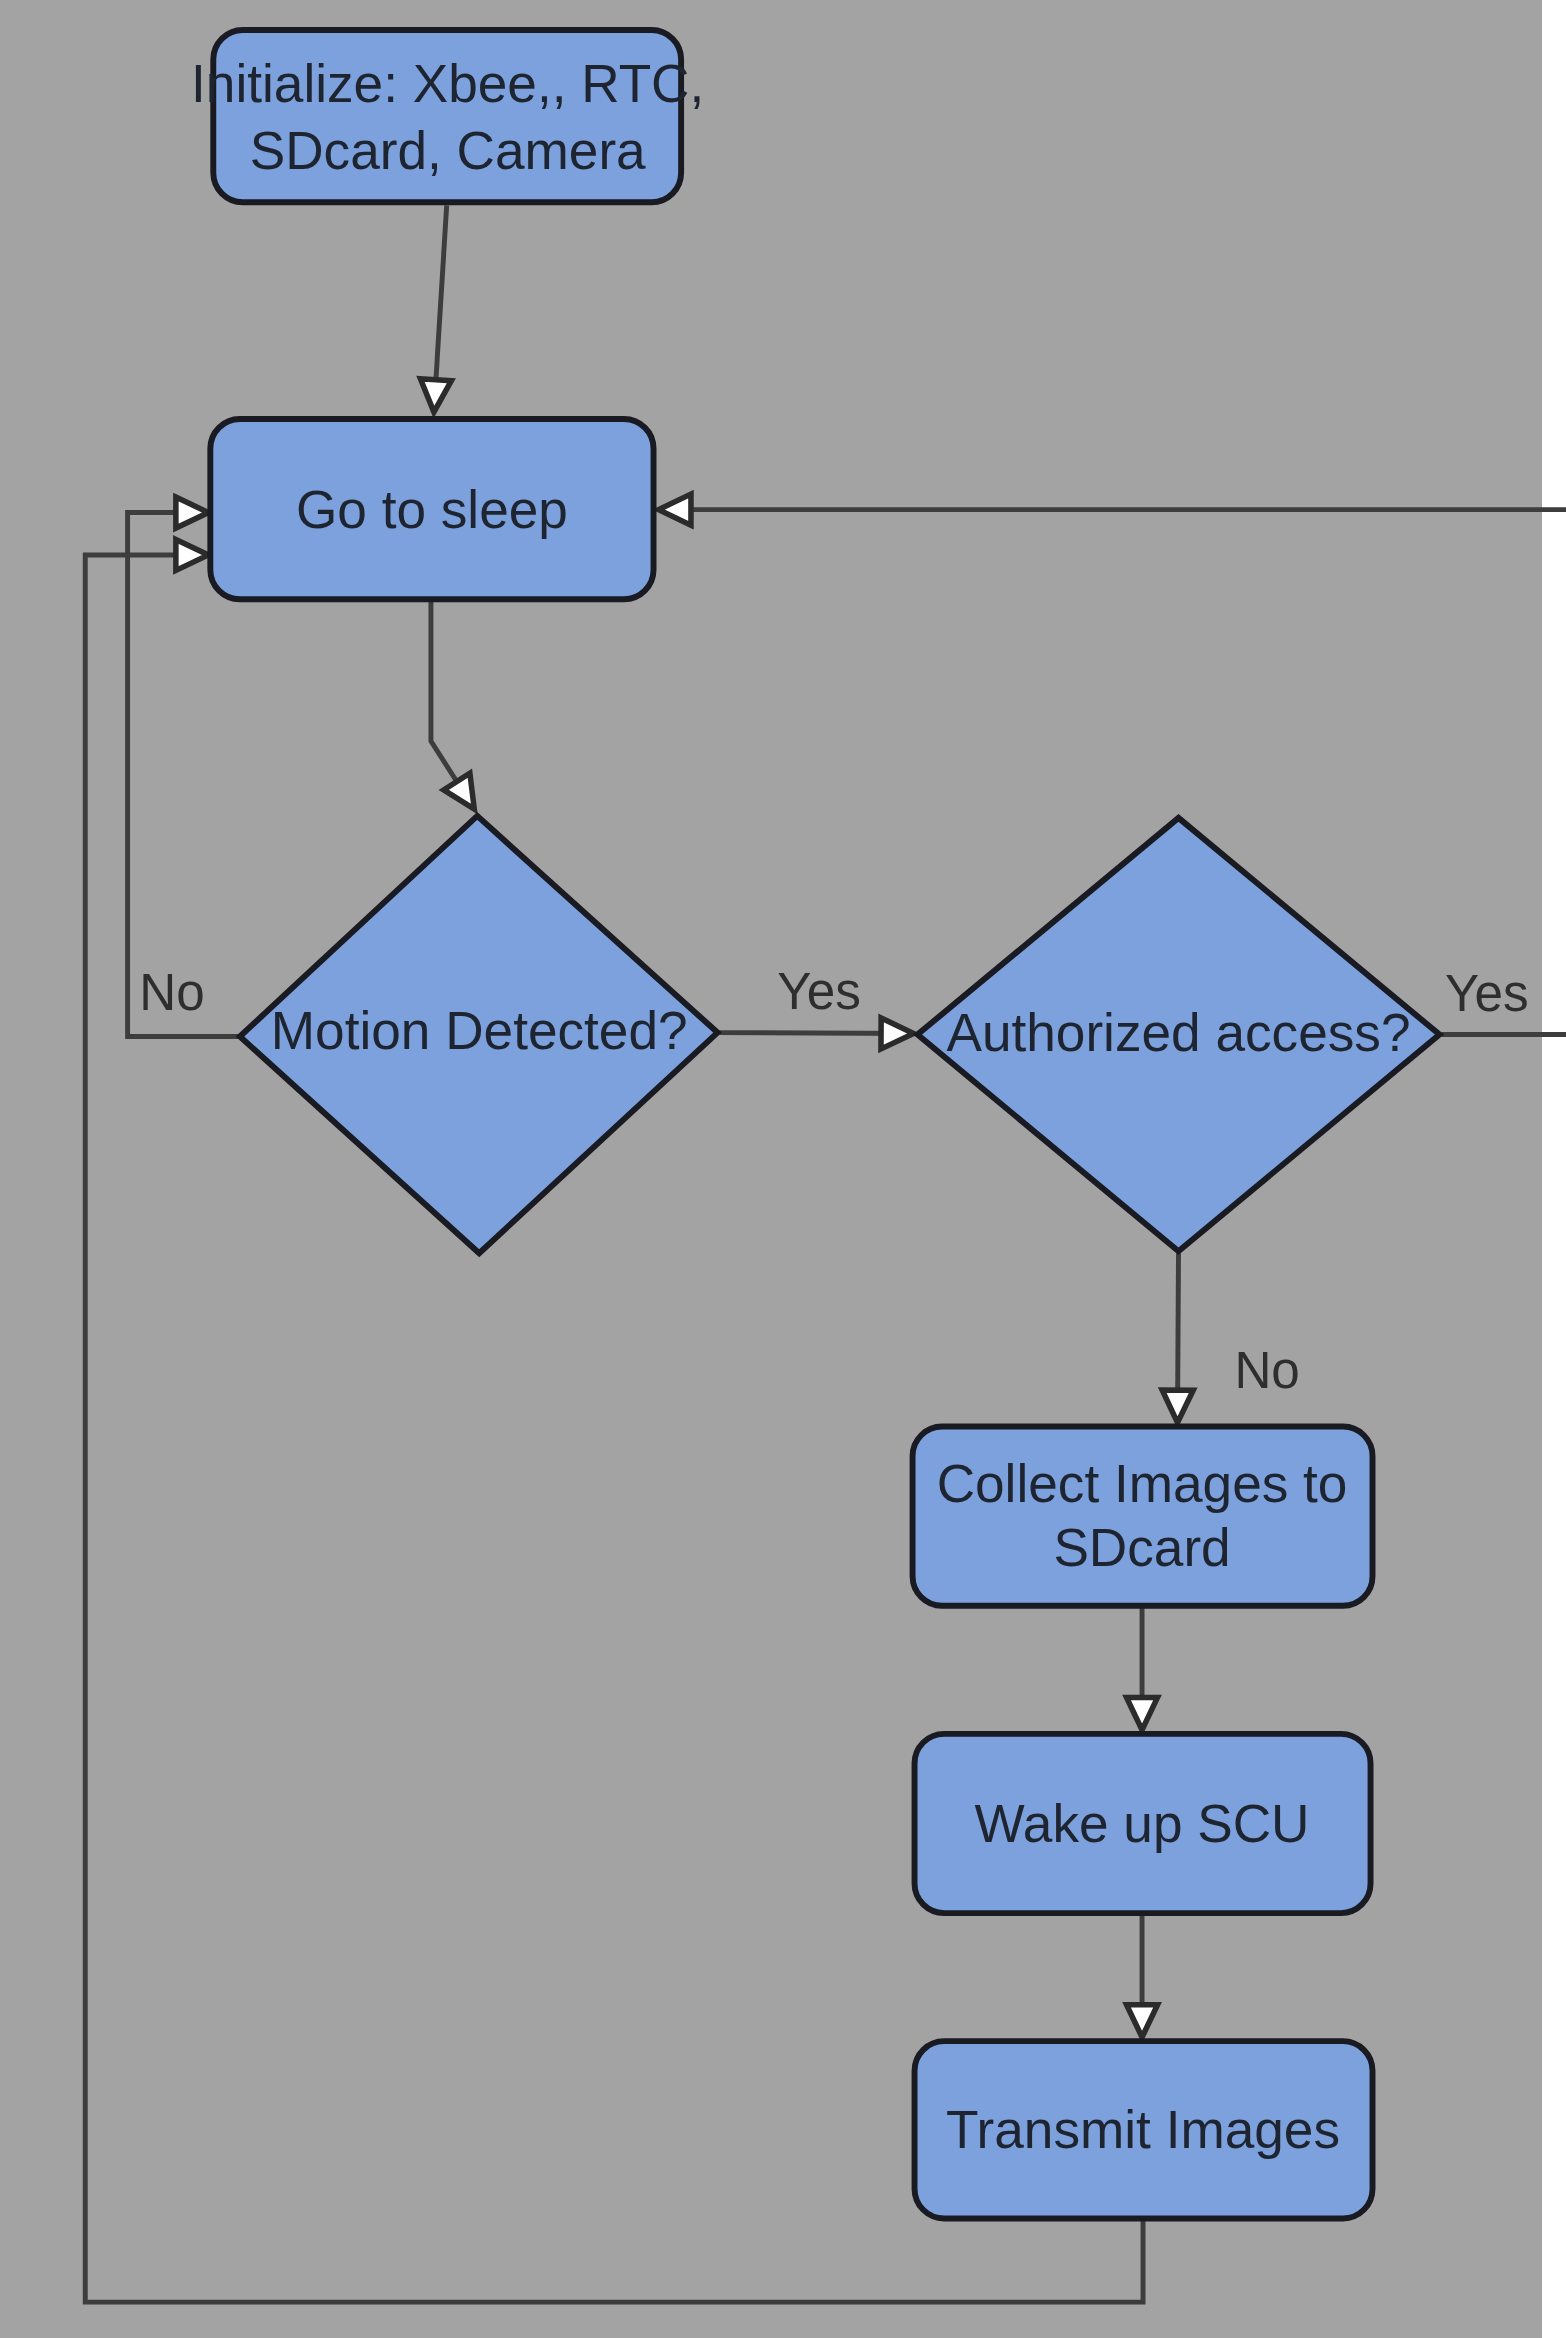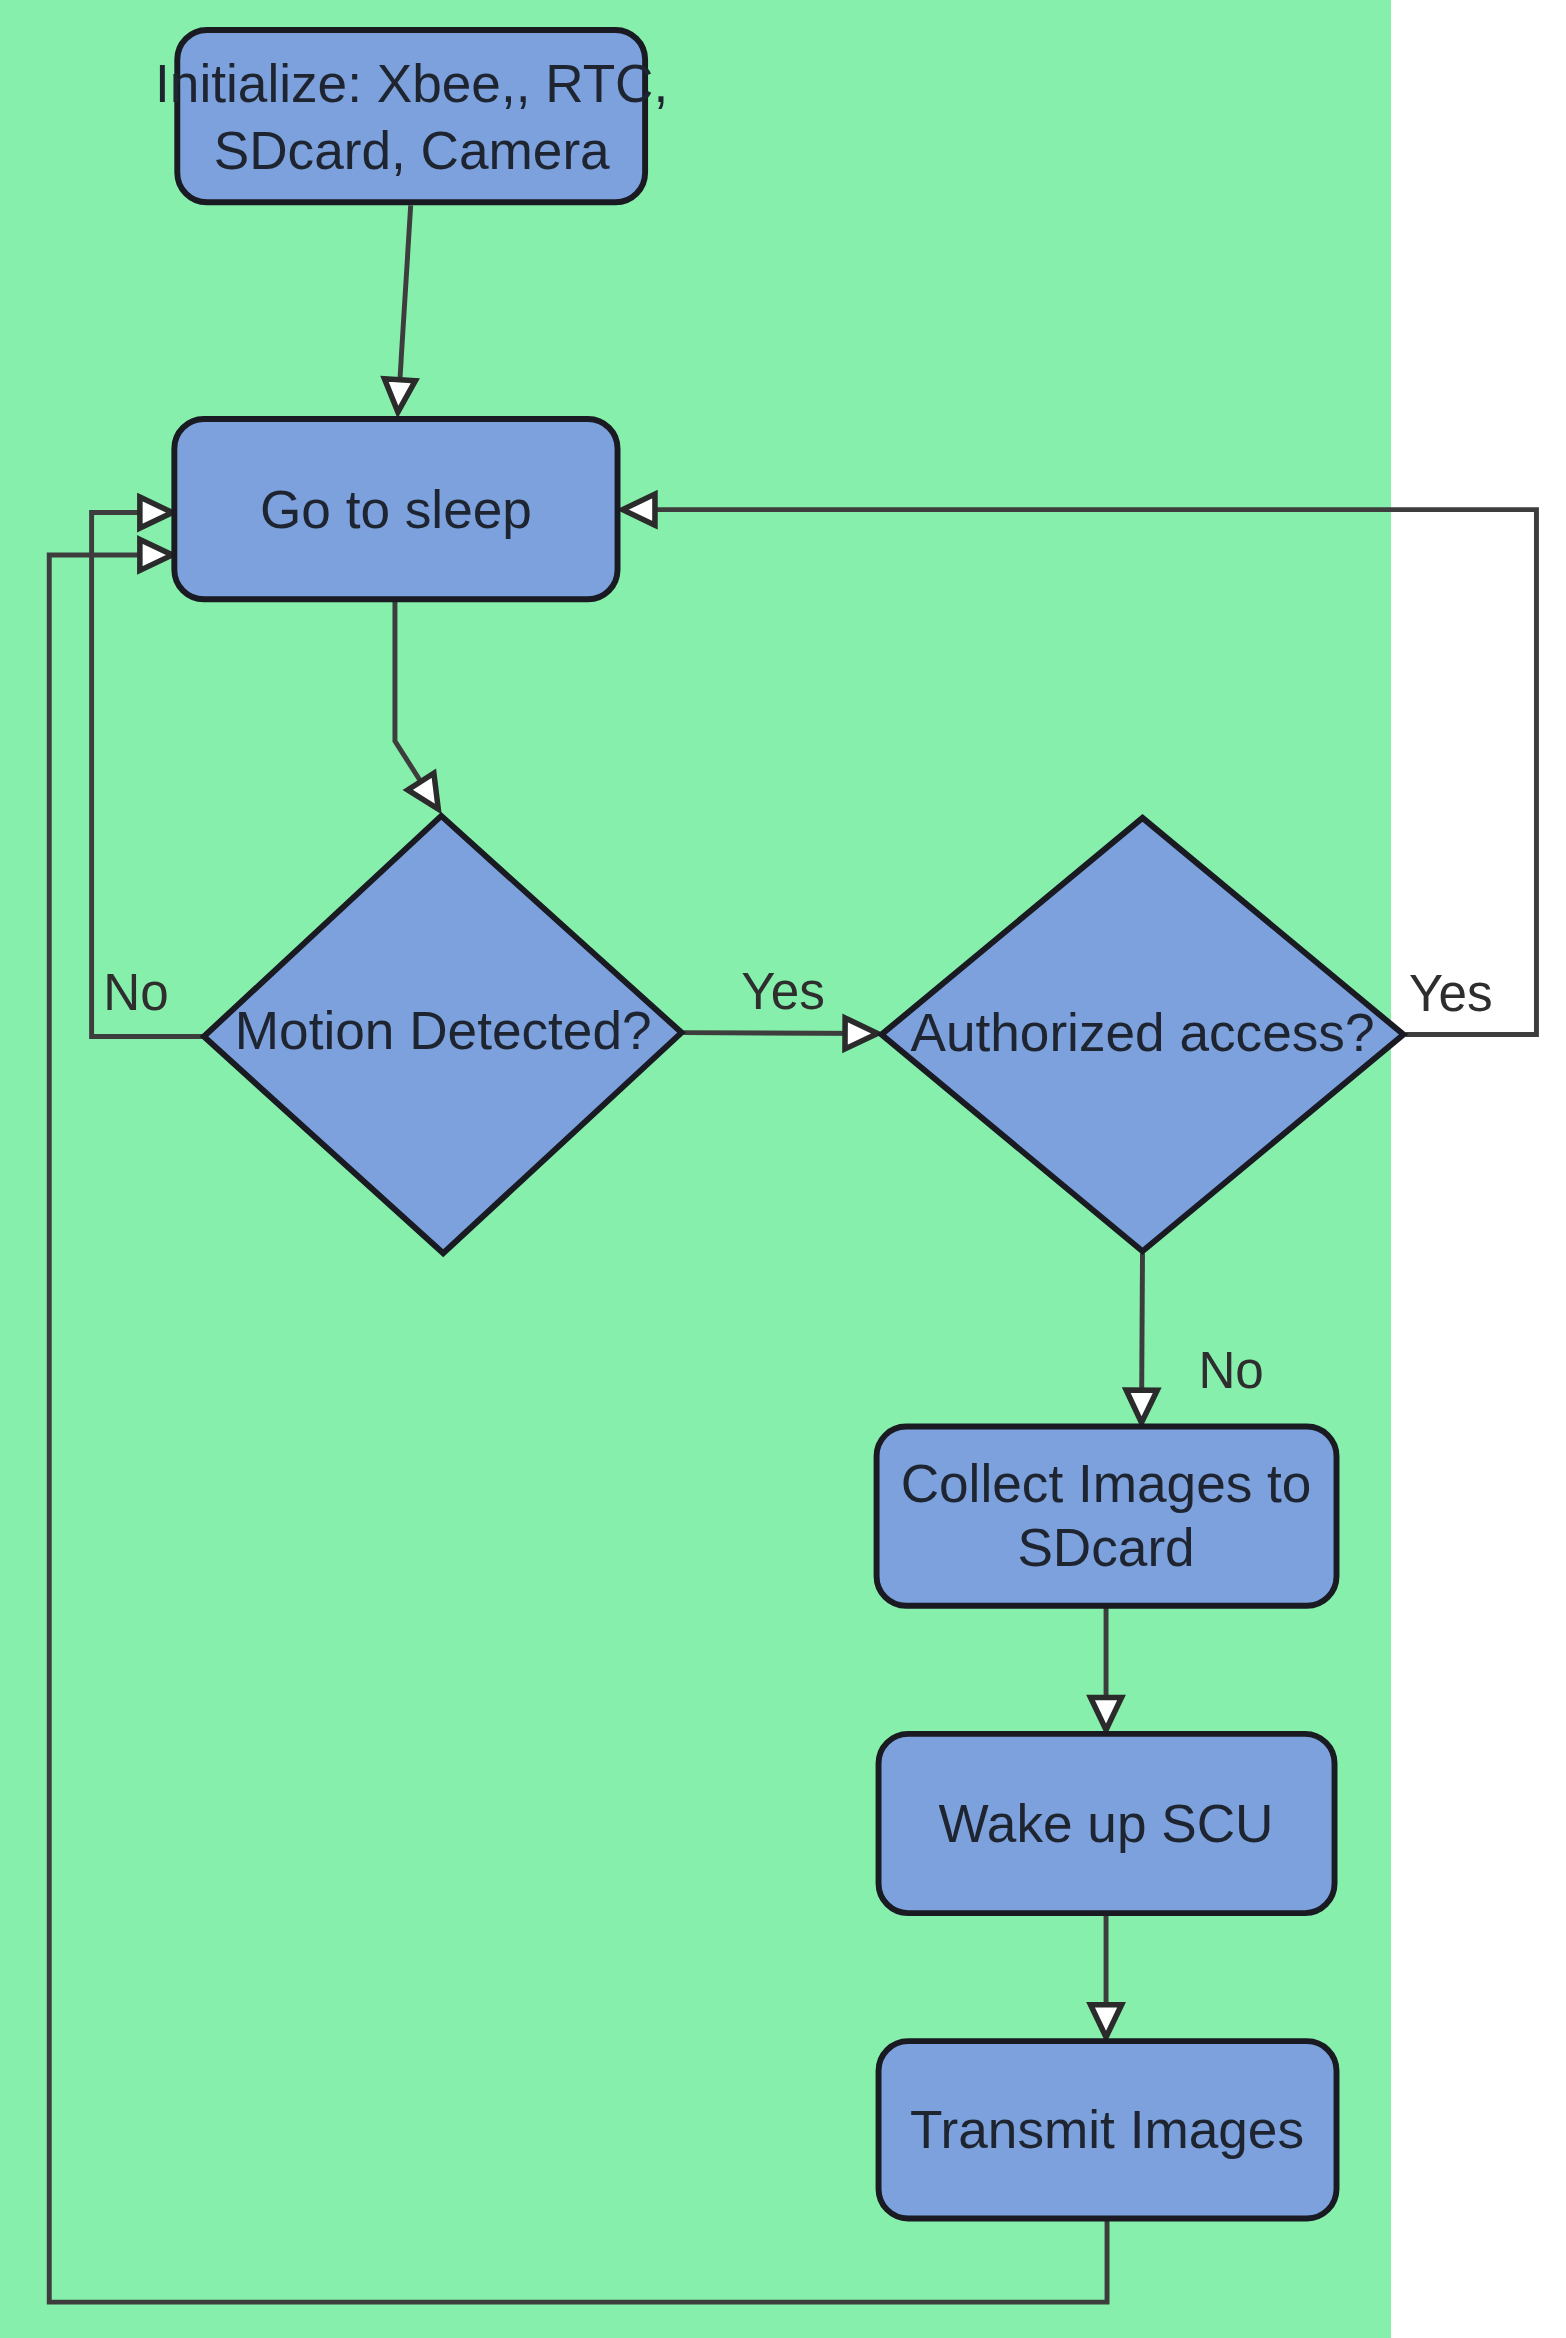--- a/index.html
+++ b/index.html
@@ -5,23 +5,24 @@
   html, body {
     margin: 0;
     padding: 0;
     background: #ffffff;
     width: 1566px;
     height: 2339px;
     font-family: "Liberation Sans", sans-serif;
   }
   #canvas-wrap {
     position: relative;
-    width: 1391px;
+    width: 1506px;
     height: 2339px;
-    background: #86efac;
+    background: #a3a3a3;
+    padding-left: 36px;
   }
   svg { display: block; }
   .node-shape {
     fill: #7ca1dc;           
     stroke: #191a22;         
     stroke-width: 6;
   }
   .edge-line {
     fill: none;
     stroke: #3d3d3d;         

